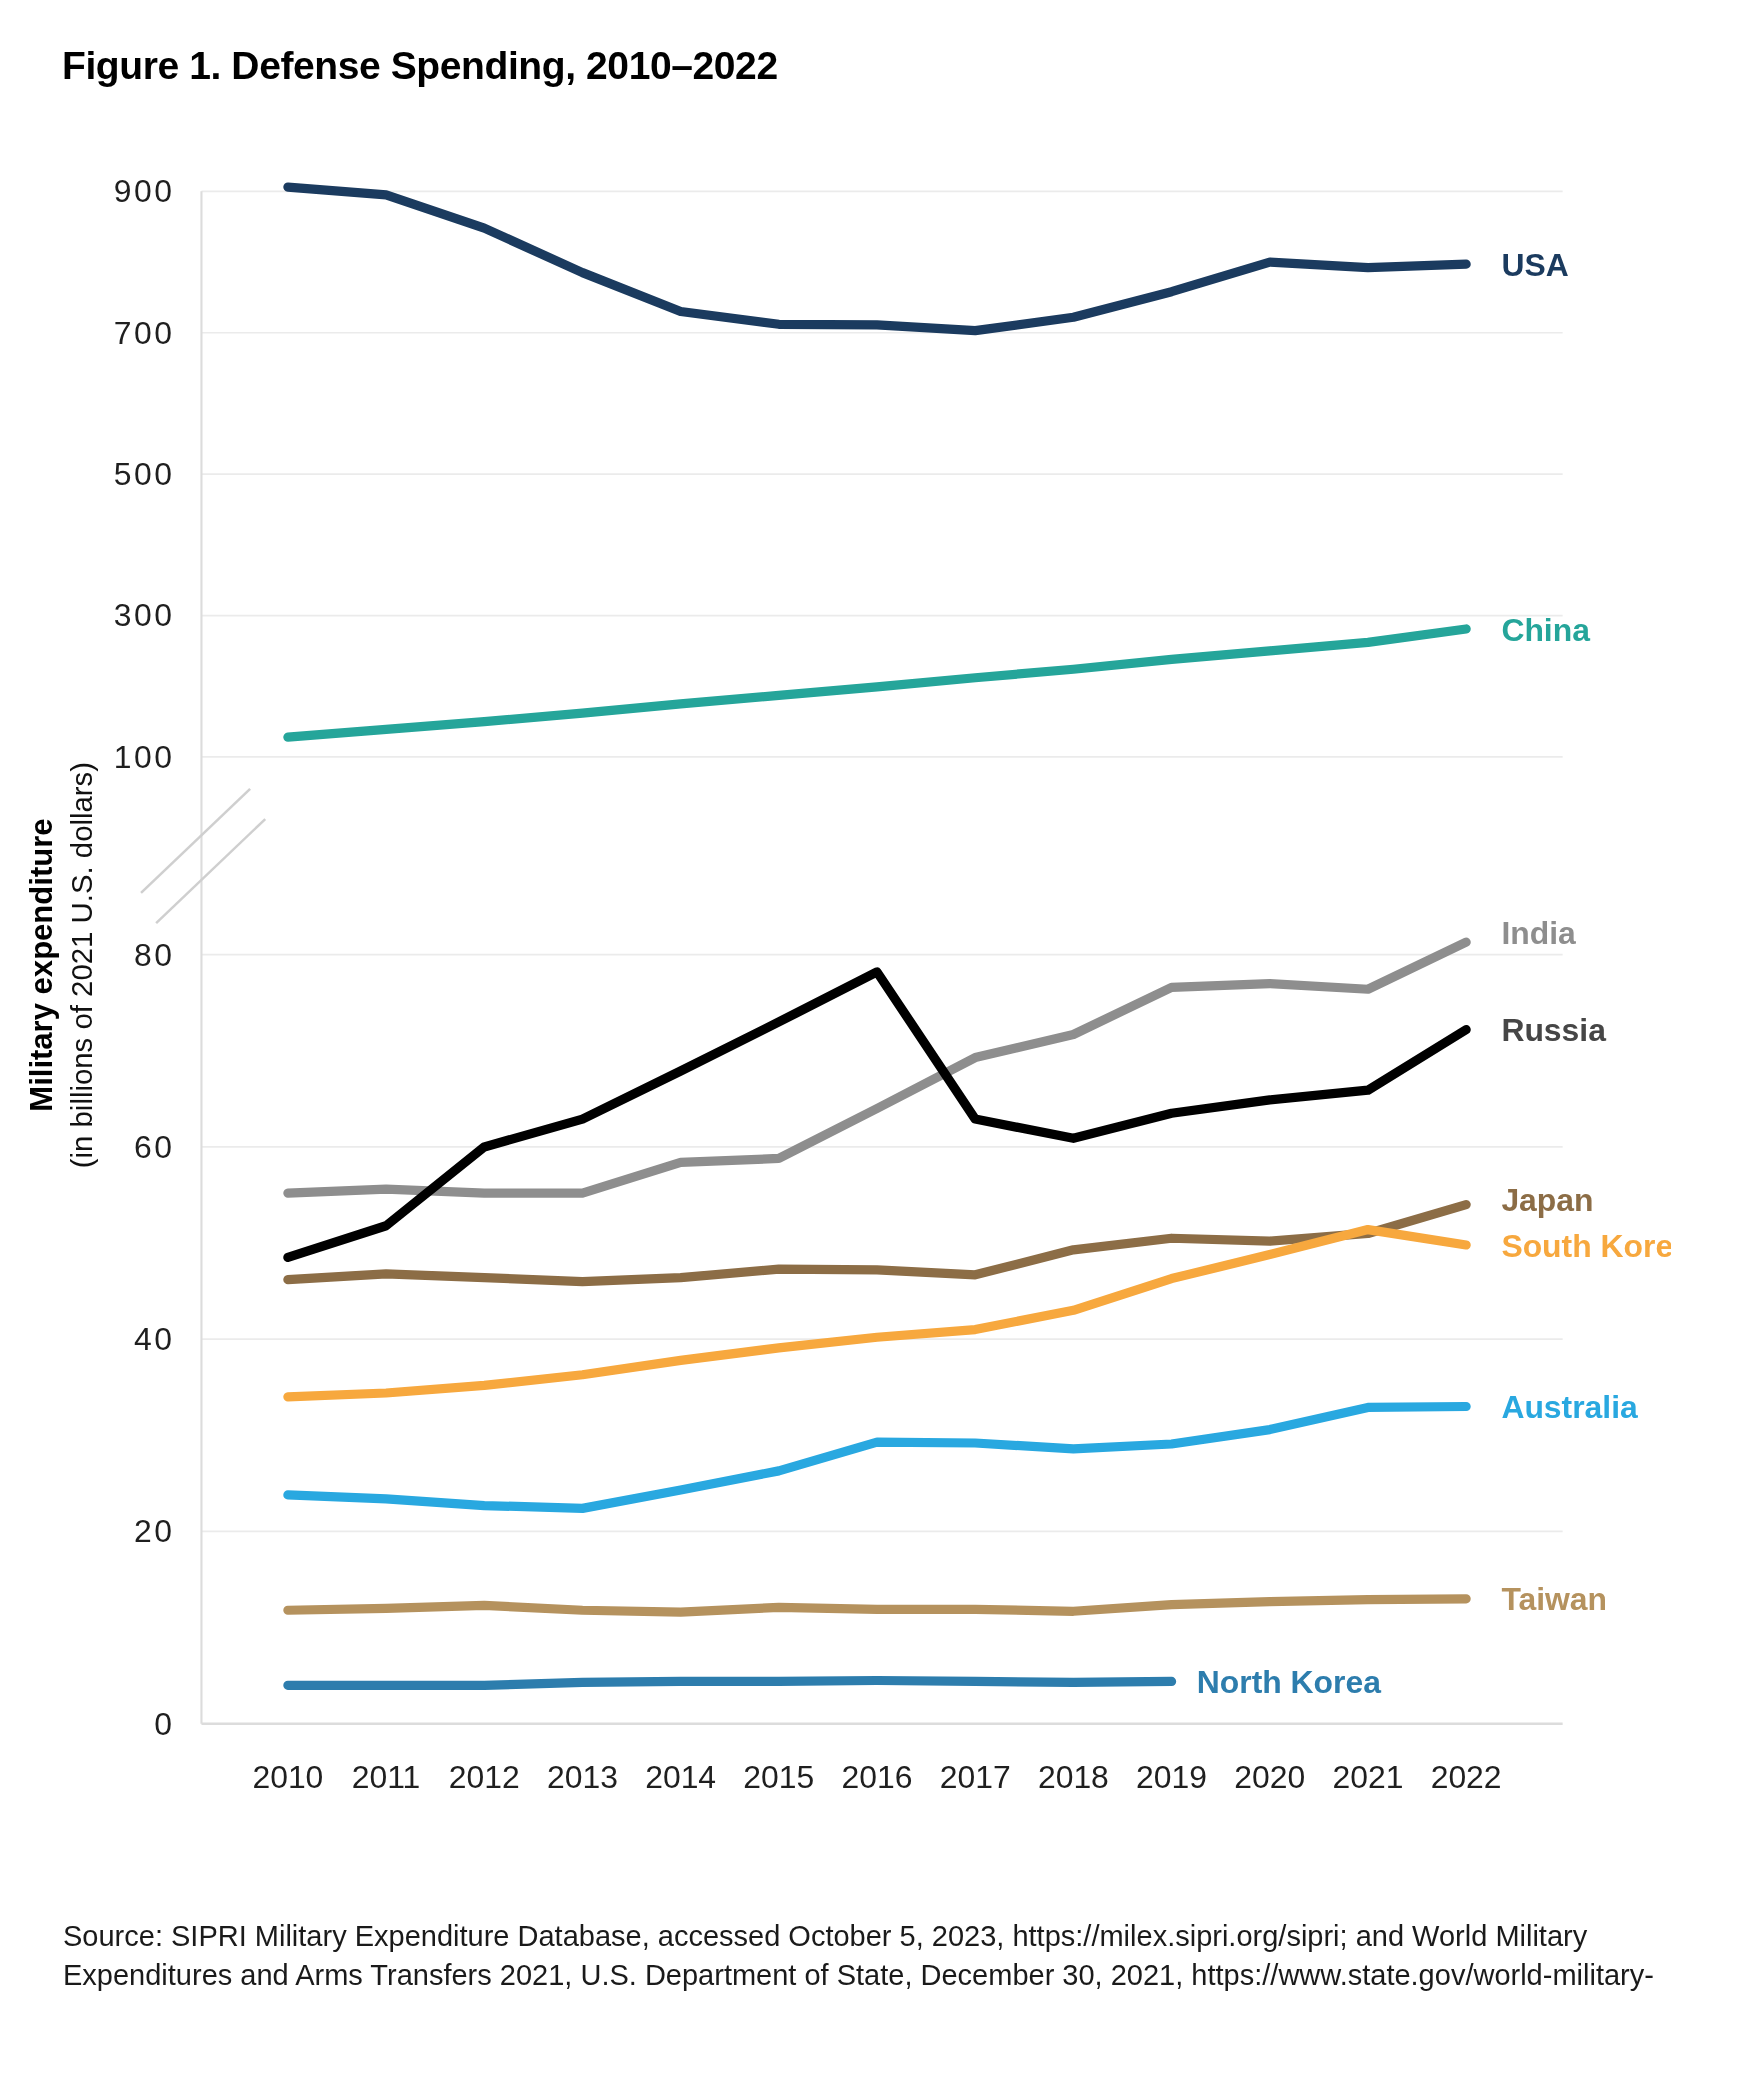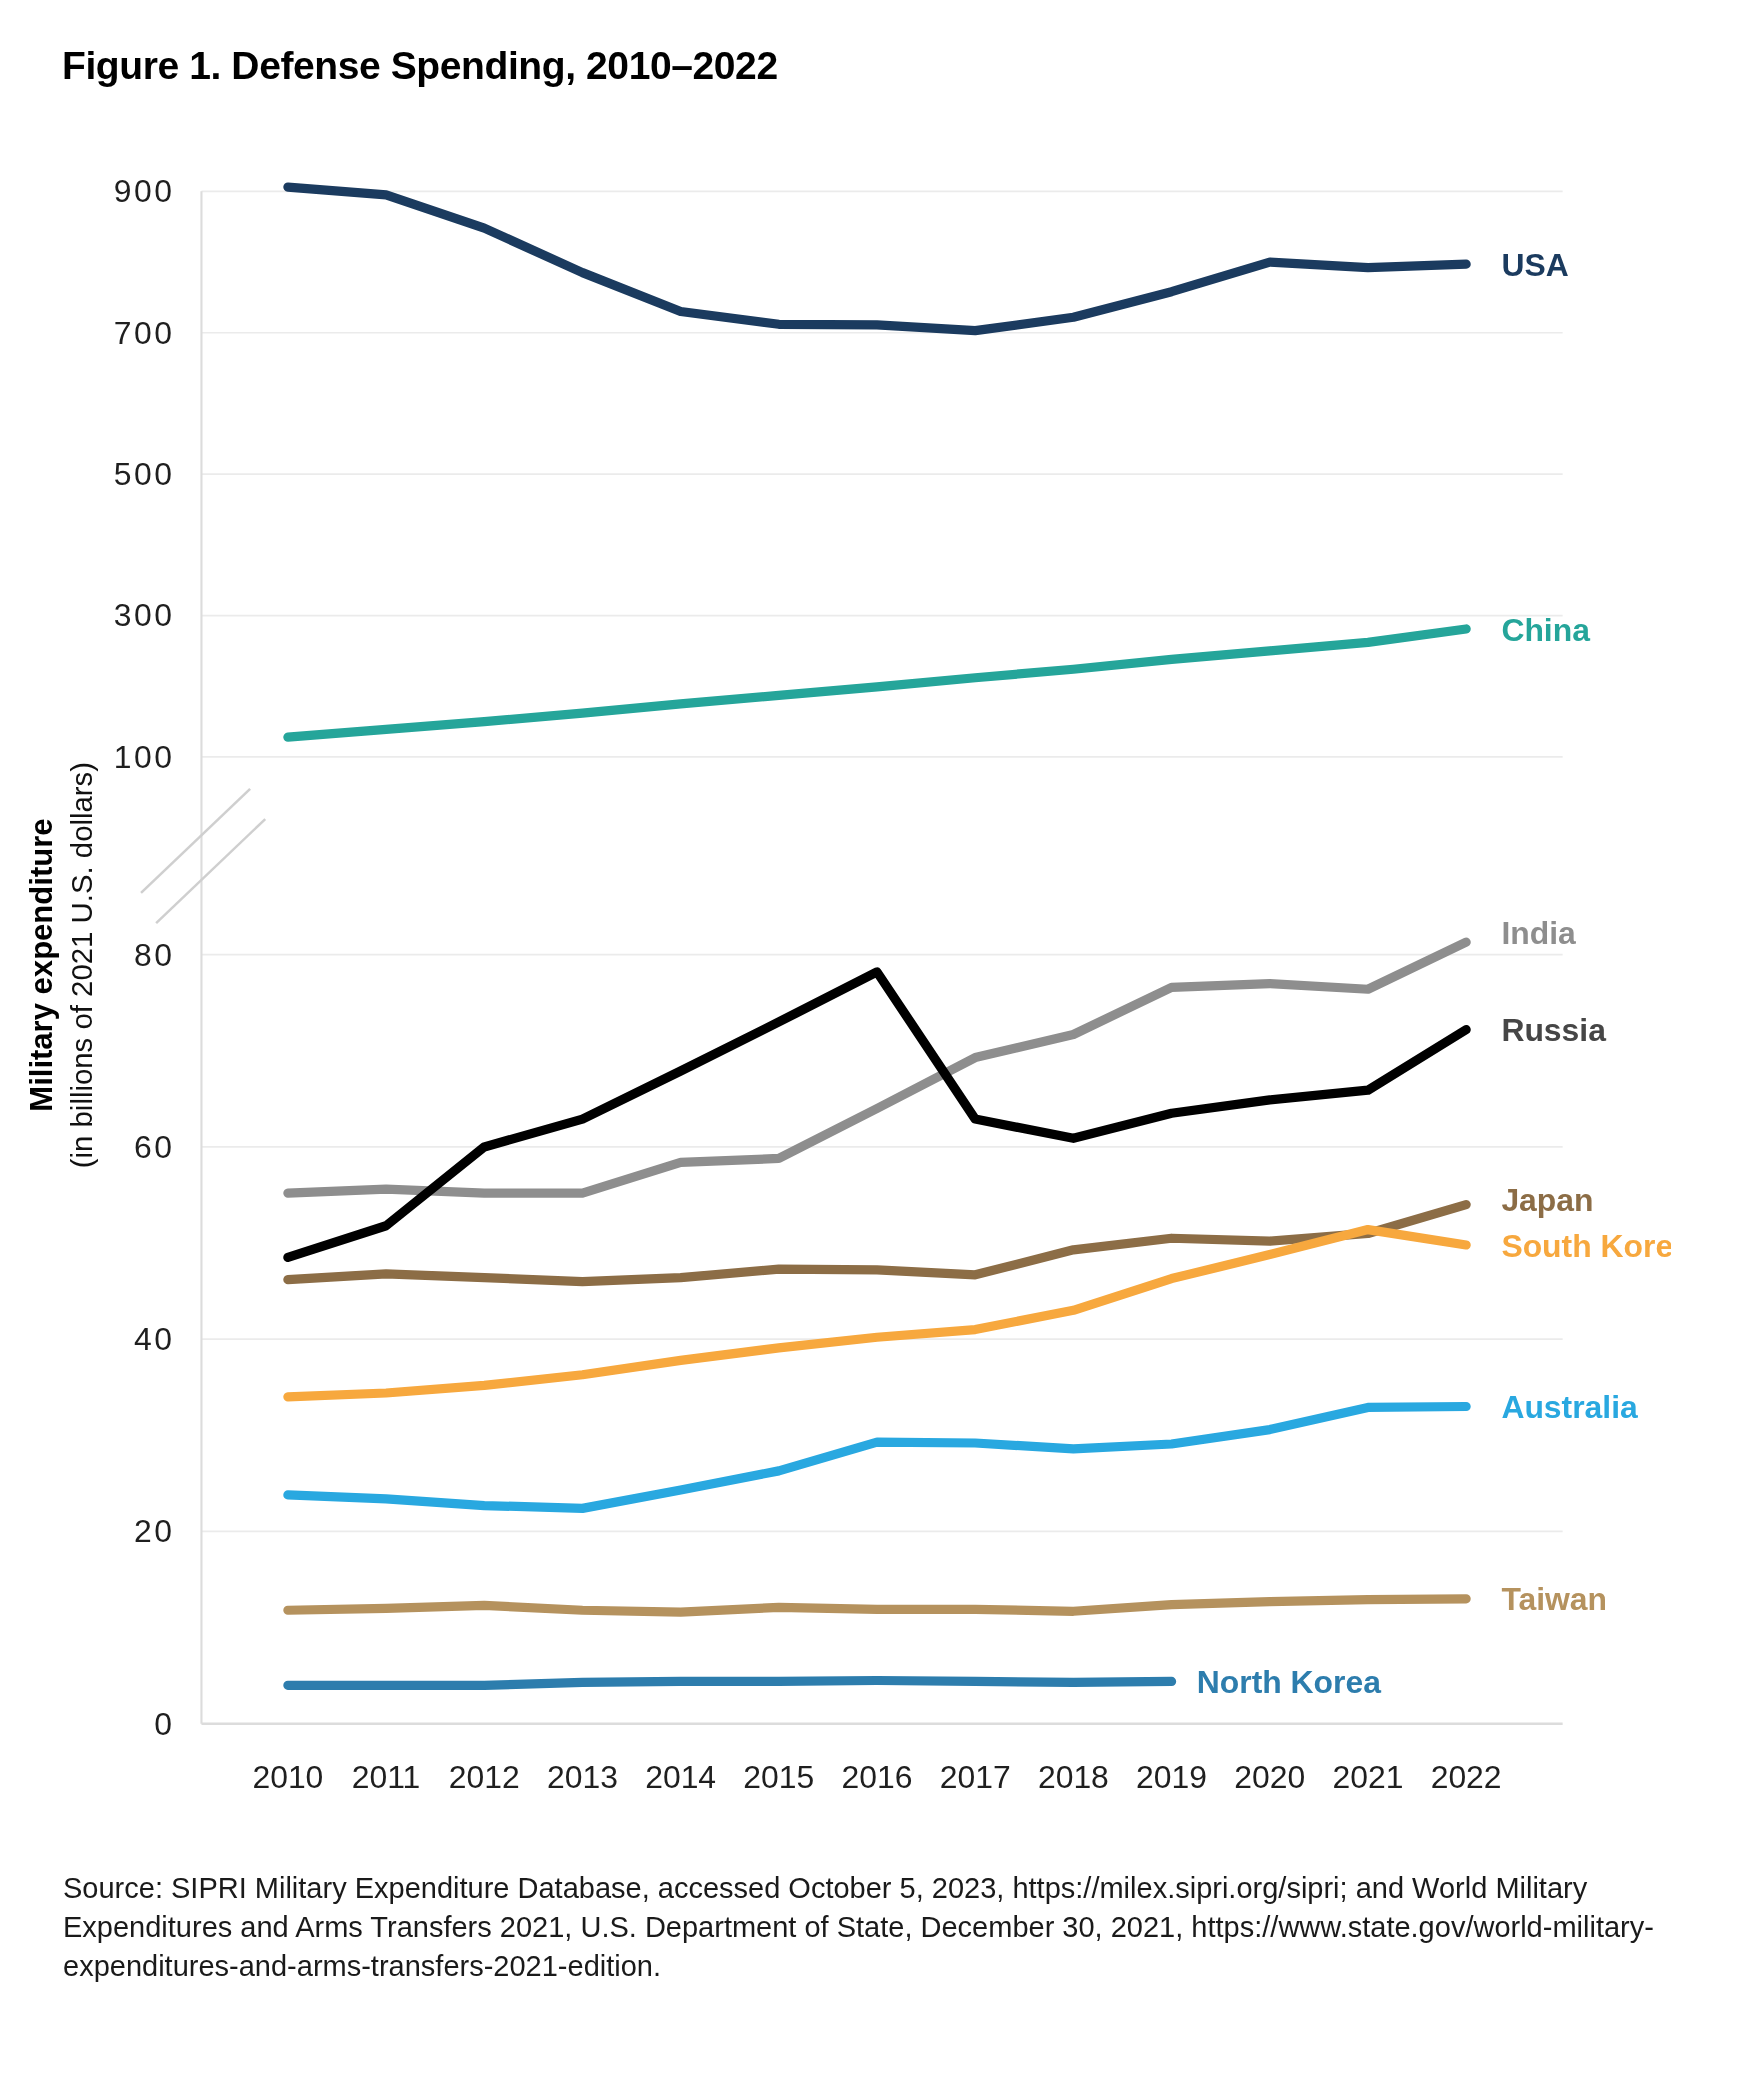--- a/index.html
+++ b/index.html
@@ -1,21 +1,21 @@
 <!DOCTYPE html>
 <html style="font-size:13.4px"><head>
 <meta charset="utf-8">
 <style>
   html,body{margin:0;padding:0;background:#ffffff;}
   .page{position:relative;width:1671px;height:2098px;background:#fff;overflow:hidden;
         font-family:"Liberation Sans", sans-serif;color:#111;}
   .fig-title{position:absolute;left:62px;top:44px;font-size:39px;font-weight:800;
         letter-spacing:-0.4px;color:#000;white-space:nowrap;}
   #chart-svg{position:absolute;left:0;top:0;}
-  .source{position:absolute;left:63px;top:1869px;width:1649px;font-size:29px;
+  .source{position:absolute;left:63px;top:1917px;width:1649px;font-size:29px;
         line-height:39px;color:#1a1a1a;}
   .tick-label{font-size:38px;fill:#1f1f1f;}
   .year-label{font-size:38px;fill:#1f1f1f;}
   .series-label{font-size:38px;font-weight:bold;}
   .ylab-bold{font-size:37px;font-weight:bold;fill:#000;}
   .ylab-reg{font-size:35px;fill:#111;}
 </style>
 </head>
 <body>
 
@@ -92,17 +92,16 @@
       </g>
     <g>
       <text class="ylab-bold" transform="translate(62,1150) rotate(-90)" text-anchor="middle">Military expenditure</text>
       <text class="ylab-reg" transform="translate(110,1150) rotate(-90)" text-anchor="middle">(in billions of 2021 U.S. dollars)</text>
     </g>
   </svg>
 
   <div class="source">
     <div>Source: SIPRI Military Expenditure Database, accessed October 5, 2023, https://milex.sipri.org/sipri; and World Military</div>
     <div>Expenditures and Arms Transfers 2021, U.S. Department of State, December 30, 2021, https://www.state.gov/world-military-</div>
-    <div>expenditures-and-arms-transfers-2021-edition.</div>
   </div>
 
 </div>
 
 
 </body></html>

